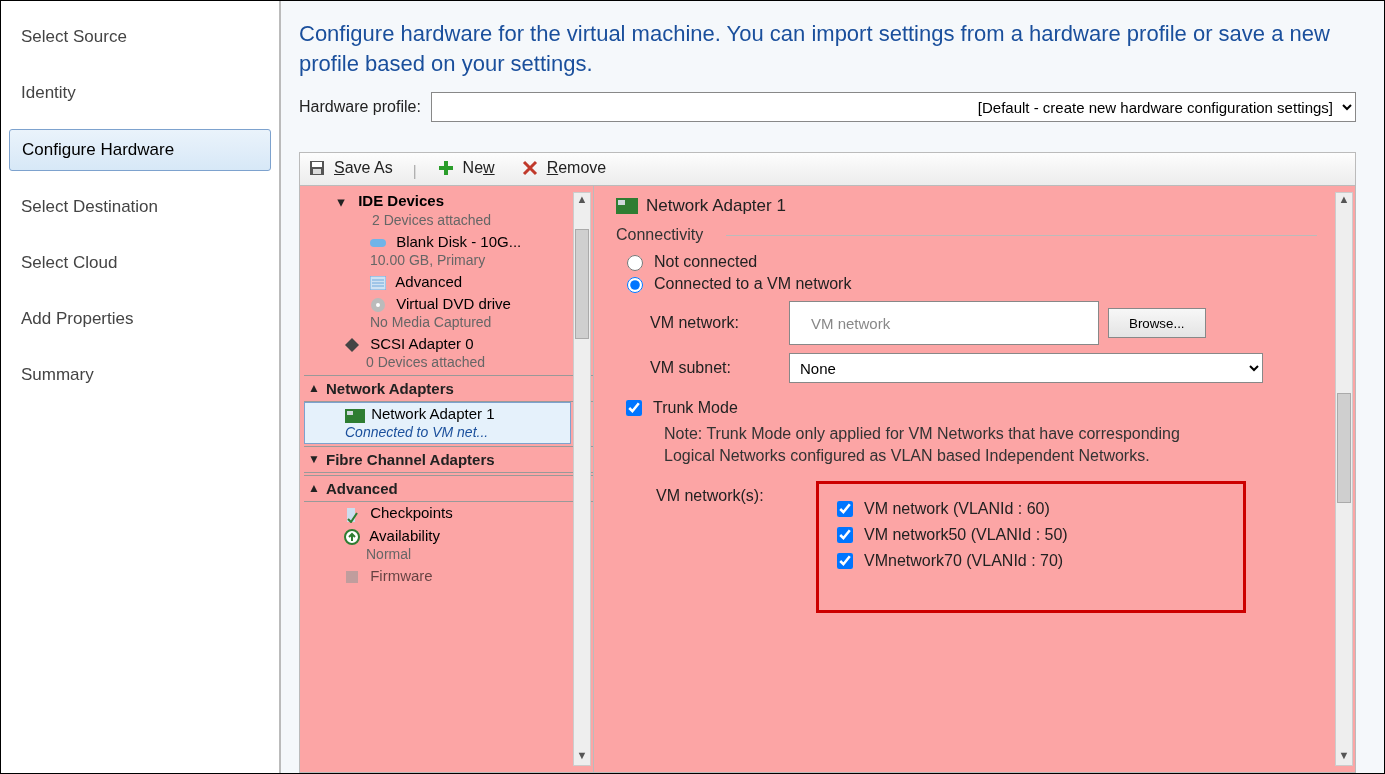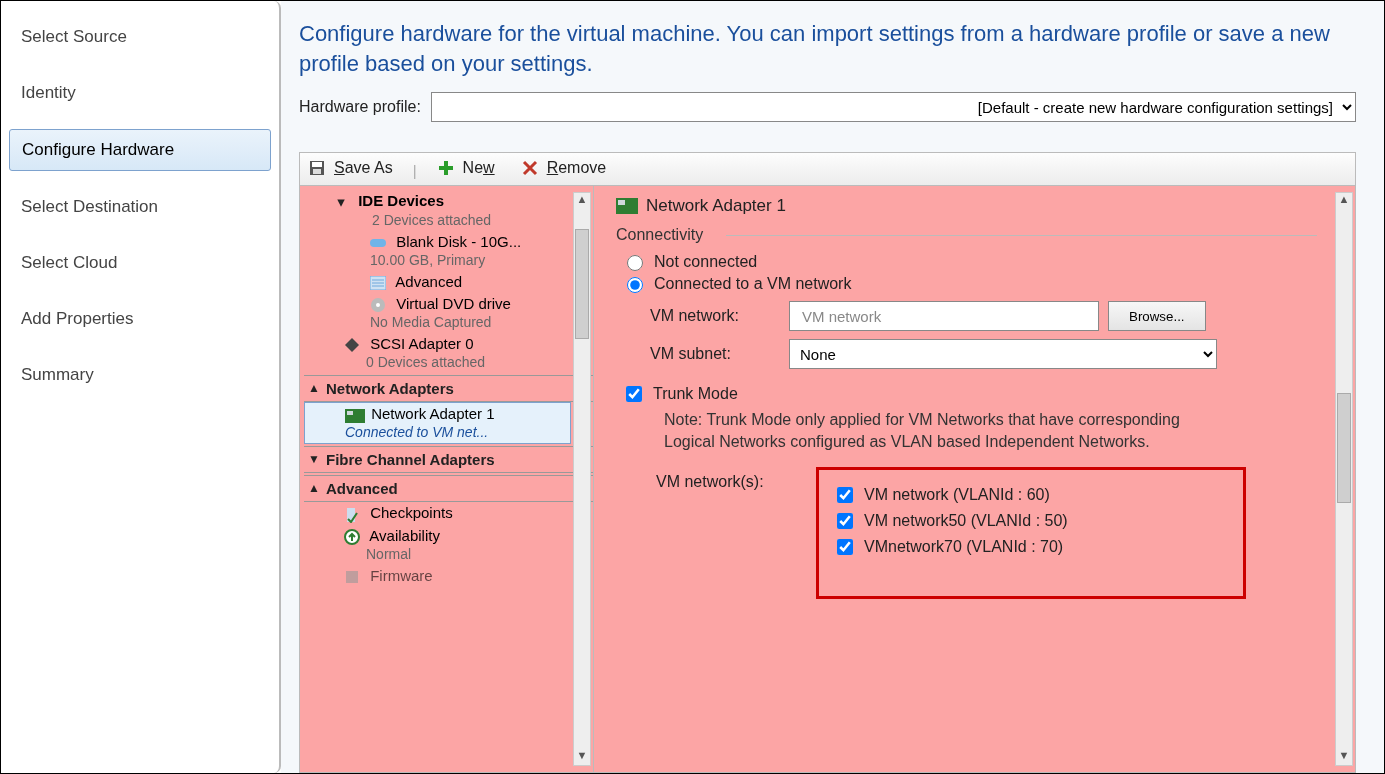--- a/index.html
+++ b/index.html
@@ -15,21 +15,20 @@
     border: 1px solid #000;
     display: flex;
   }
 
   
   .nav {
     width: 280px;
     border-right: 2px solid #bbb;
     padding: 14px 8px;
     background: #fff;
-    border-radius: 7px;
   }
   .nav-item {
     padding: 10px 12px;
     margin: 2px 0 16px 0;
     color: #444;
     cursor: pointer;
     font-size: 17px;
     border-radius: 3px;
   }
   .nav-item.selected {
@@ -128,22 +127,22 @@
   .form-scroll .arr { position:absolute; left:0; right:0; height:16px; text-align:center; font-size:11px; color:#555; }
   .form-scroll .arr.up{ top:0;} .form-scroll .arr.dn{ bottom:0; }
 
   .panel-title { font-size:17px; display:flex; align-items:center; gap:8px; margin-bottom:10px; }
   .fieldset-label { color:#333; margin: 6px 0 8px 0; position:relative; }
   .fieldset-label:after{ content:""; position:absolute; left:110px; right:24px; top:50%; border-top:1px solid #bbb; }
   .radio-row { display:flex; align-items:center; gap:8px; margin:3px 0 3px 6px; }
   input[type=radio],input[type=checkbox]{ width:16px; height:16px; }
   .field-row { display:flex; align-items:center; gap:9px; margin:8px 0 8px 34px; }
   .field-row label { width:130px; }
-  .field-row input[type=text]{ width:310px; height:30px; padding:3px 12px; font-size:15px; color:#888; border:1px solid #888; background:#fff; }
-  .field-row select{ width:428px; height:30px; font-size:15px; border:1px solid #888; background:#fff; padding:2px 6px; }
+  .field-row input[type=text]{ width:310px; height:44px; padding:3px 21px; font-size:15px; color:#888; border:1px solid #888; background:#fff; }
+  .field-row select{ width:474px; height:30px; font-size:15px; border:1px solid #888; background:#fff; padding:2px 6px; }
   .browse-btn{ height:30px; padding:0 20px; background:linear-gradient(#f7f7f7,#e4e4e4); border:1px solid #888; cursor:pointer; }
   .trunk-block{ margin:14px 0 0 6px; }
   .trunk-head{ display:flex; align-items:center; gap:8px; }
   .trunk-note{ margin:4px 0 14px 42px; color:#333; max-width:560px; line-height:1.35; }
   .nets-row{ display:flex; align-items:flex-start; gap:10px; margin-left:34px; }
   .nets-row label{ width:150px; padding-top:6px; }
   .nets-box{ border:3px solid #c00; padding:10px 60px 34px 14px; min-width:430px; }
   .net-item{ display:flex; align-items:center; gap:8px; margin:4px 0; }
 
   

